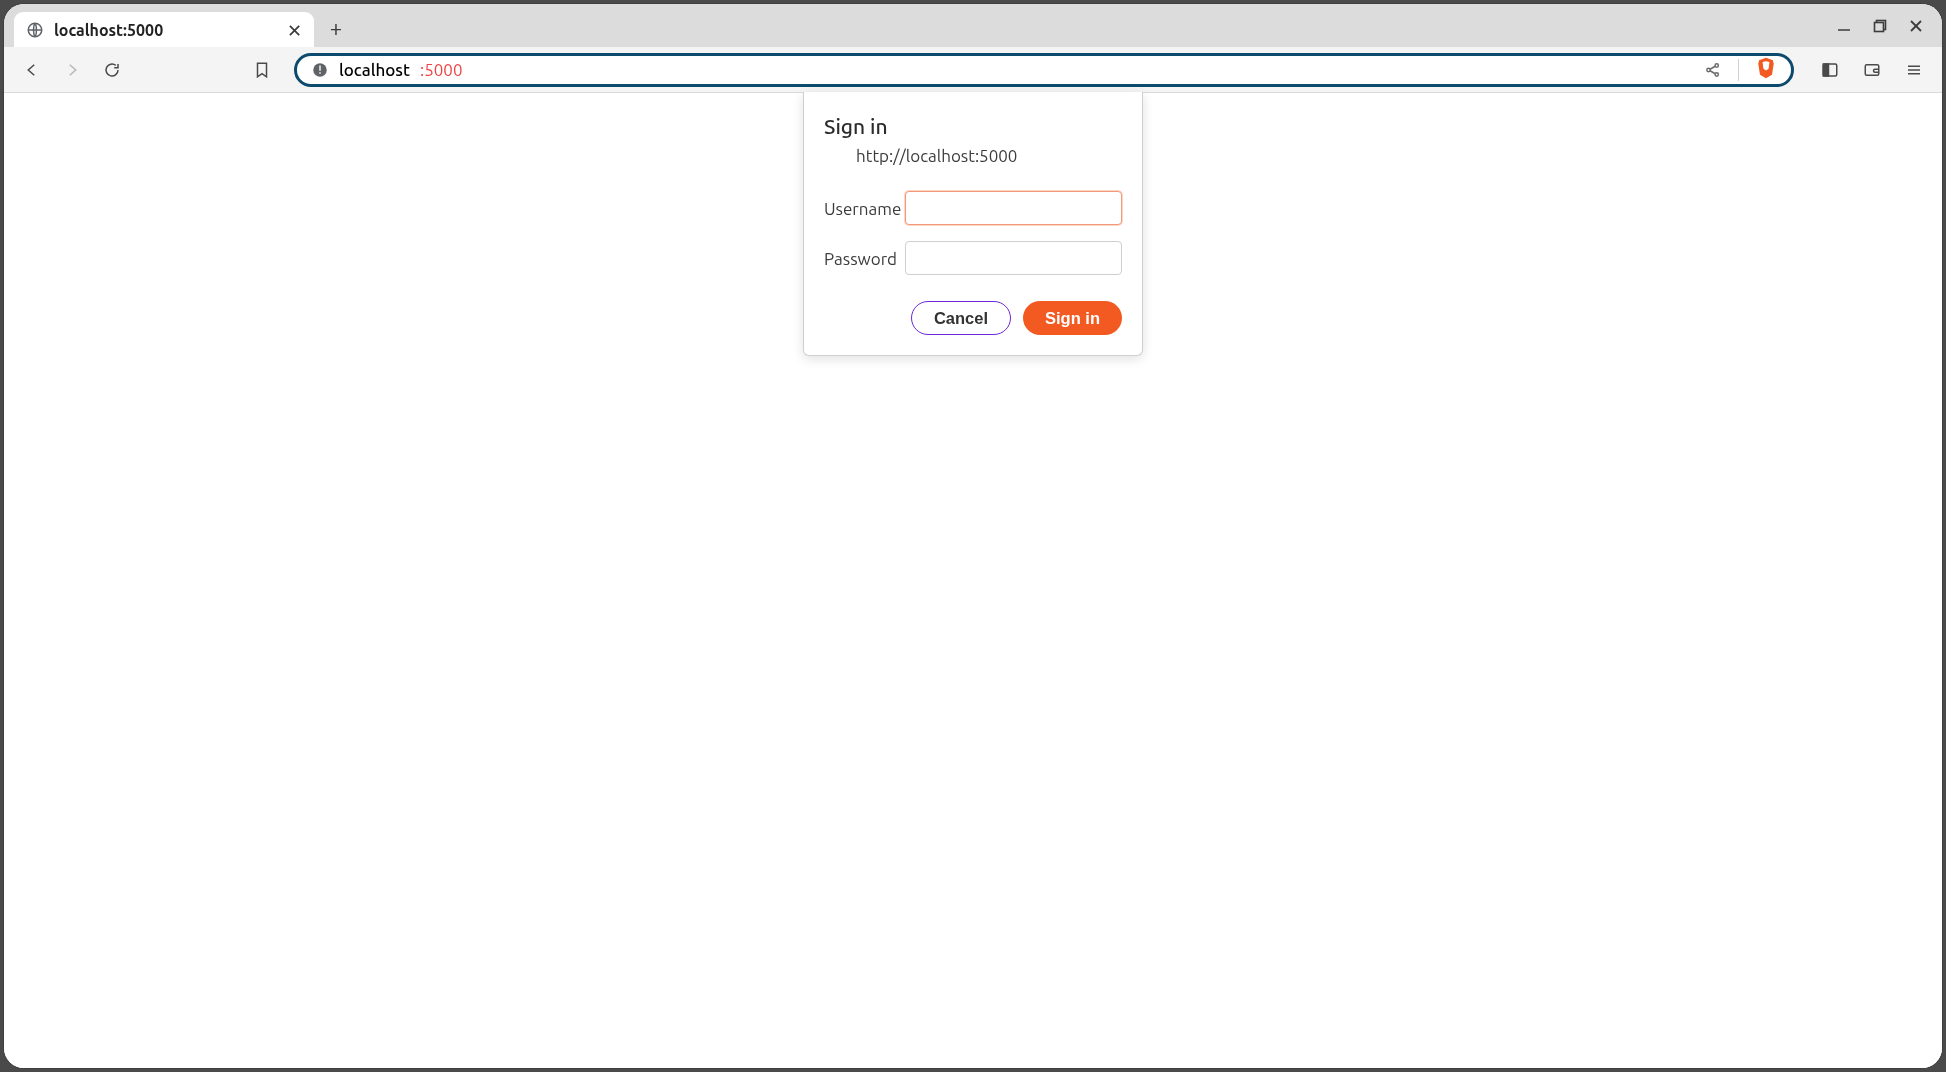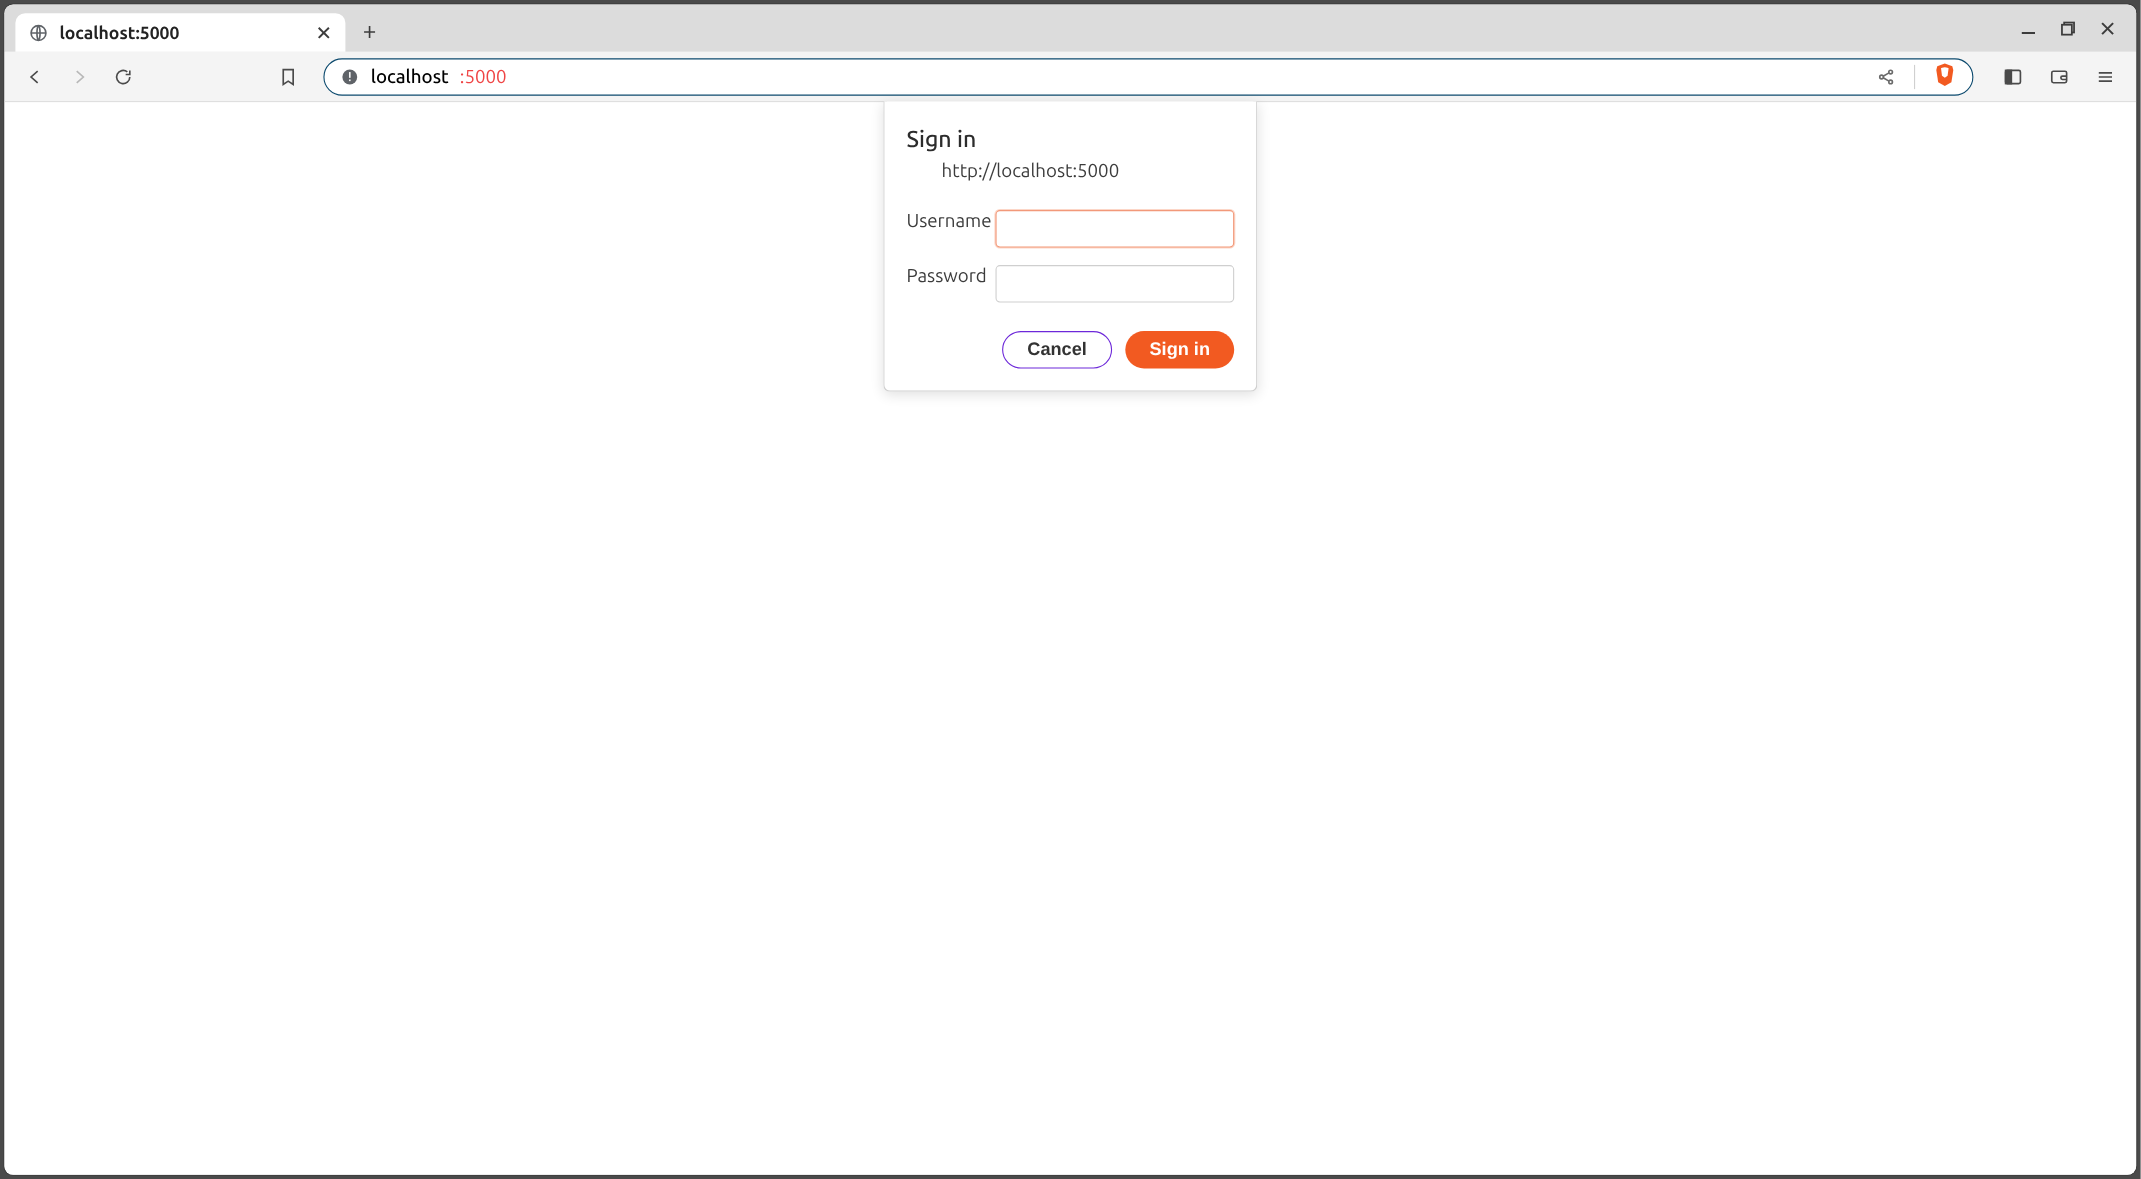--- a/index.html
+++ b/index.html
@@ -8,21 +8,21 @@
       font-family: "Ubuntu", "Segoe UI", Arial, sans-serif;
       background: #4a4a4a;
       padding: 4px;
       overflow: hidden;
     }
 
     .window {
       width: 100%;
       height: 100%;
       background: #ffffff;
-      border-radius: 8px;
+      border-radius: 20px;
       overflow: hidden;
       display: flex;
       flex-direction: column;
       box-shadow: 0 0 0 1px rgba(0,0,0,.15);
     }
 
     
     .tab-strip {
       background: #dcdcdc;
       height: 43px;
@@ -92,21 +92,21 @@
     }
     .tool-btn.disabled { color: #b8b8b8; cursor: default; }
     .tool-btn svg { width: 18px; height: 18px; }
 
     .bookmark-btn { margin-left: 110px; }
 
     .omnibox {
       flex: 1;
       height: 34px;
       background: #ffffff;
-      border: 1px solid #0c4a6e;
+      border: 3px solid #0c4a6e;
       border-radius: 17px;
       display: flex;
       align-items: center;
       padding: 0 14px;
       gap: 10px;
       margin: 0 10px;
       color: #202020;
       font-size: 17px;
     }
     .omnibox .secure { color:#5f6368; display:flex; }
@@ -150,21 +150,21 @@
       margin-bottom: 8px;
     }
     .auth-dialog .origin {
       font-size: 17px;
       color: #3c3c3c;
       margin-bottom: 26px;
       margin-left: 32px;
     }
     .field-row {
       display: flex;
-      align-items: flex-start;
+      align-items: center;
       margin-bottom: 16px;
     }
     .field-row label {
       width: 105px;
       font-size: 17px;
       color: #3c3c3c;
     }
     .field-row input {
       flex: 1;
       height: 34px;

